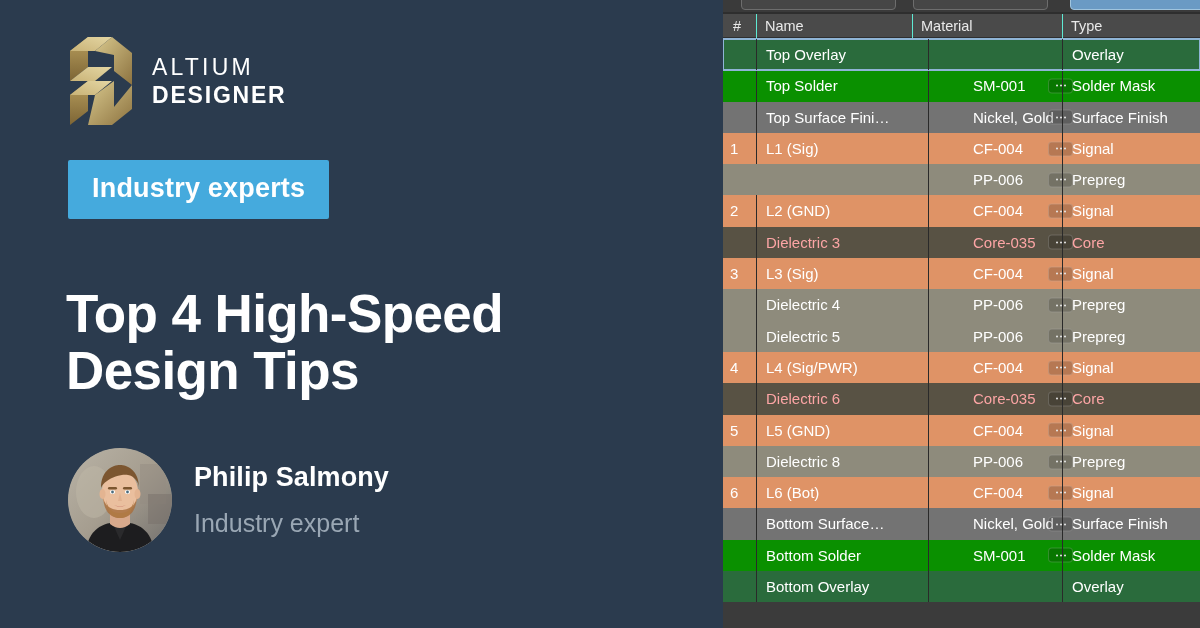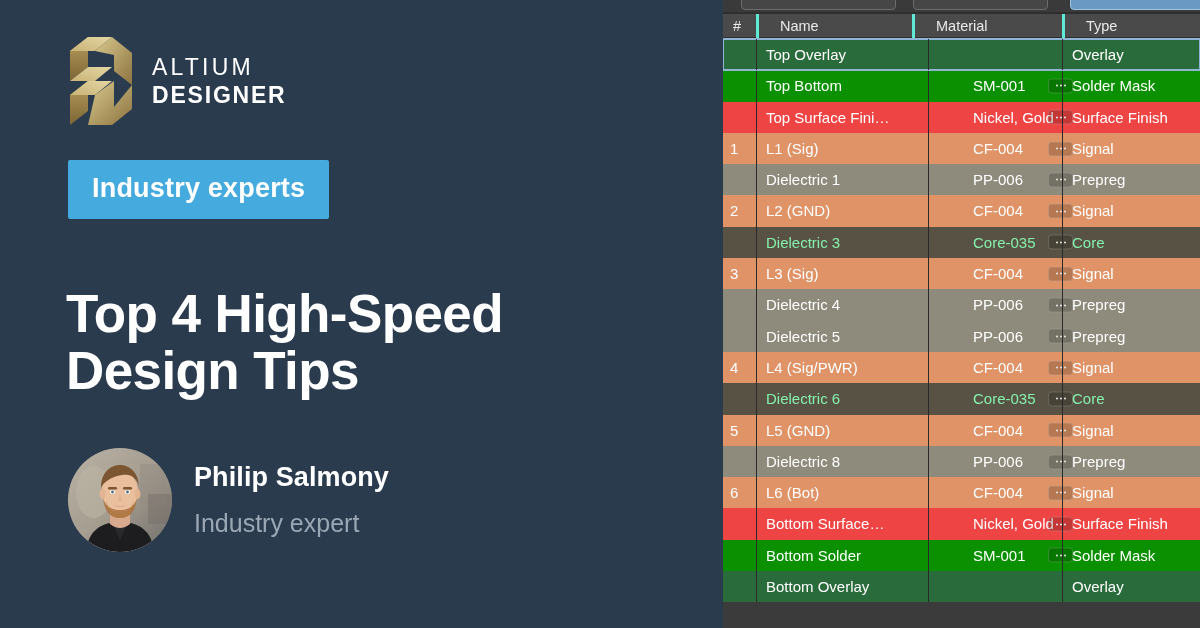--- a/index.html
+++ b/index.html
@@ -106,22 +106,22 @@
 
   
   .thead {
     position: absolute; left: 0; top: 14px; width: 477px; height: 24px;
     background: #4a4a4a;
     border-bottom: 1px solid #2f2f2f;
   }
   .th {
     position: absolute; top: 0; height: 24px;
     color: #e9e9e9; font-size: 14.5px; line-height: 24px;
-    padding-left: 21px; font-weight: 400;
-    border-left: 3px solid #5eead4;
+    padding-left: 8px; font-weight: 400;
+    border-left: 1px solid #5eead4;
   }
   .th.c0 { left: 0;   width: 33px; border-left: none; padding-left: 10px;}
   .th.c1 { left: 33px; width: 156px; }
   .th.c2 { left: 189px; width: 150px; }
   .th.c3 { left: 339px; width: 138px; }
 
   
   .tbody {
     position: absolute; left: 0; top: 39px; width: 477px; height: 575px;
   }
@@ -139,30 +139,30 @@
   .cell.name  { left: 33px; width: 156px; }
   .cell.mat   { left: 205px; width: 150px; padding-left: 44px; }
   .cell.type  { left: 339px; width: 138px; }
 
   
   .cell.name, .cell.mat, .cell.type { border-left: 1px solid #2a2a2a; }
 
   
   .r-overlay   { background: #2a6b3c; }
   .r-solder    { background: #0a9000; }
-  .r-surface   { background: #ef4444; }
+  .r-surface   { background: #737373; }
   .r-signal    { background: #df9366; }
   .r-prepreg   { background: #8e8b7c; }
   .r-core      { background: #585244; }
 
   .r-overlay .cell, .r-solder .cell { color: #ffffff; }
   .r-surface .cell { color: #ffffff; }
   .r-signal .cell  { color: #ffffff; }
   .r-prepreg .cell { color: #ffffff; }
-  .r-core .cell    { color: #86efac; }
+  .r-core .cell    { color: #fca5a5; }
 
   .trow.selected {
     outline: 2px solid #8fb4d6;
     outline-offset: -1px;
     z-index: 5;
   }
 
   
   .ell {
     position: absolute; right: 5px; top: 50%;
@@ -300,21 +300,21 @@
 
   <div class="tbody" id="rows-container">
       <div class="trow r-overlay selected">
         <div class="cell num"></div>
         <div class="cell name">Top Overlay</div>
         <div class="cell mat"></div>
         <div class="cell type">Overlay</div>
       </div>
       <div class="trow r-solder">
         <div class="cell num"></div>
-        <div class="cell name">Top Bottom</div>
+        <div class="cell name">Top Solder</div>
         <div class="cell mat">SM-001<span class="ell">
             <i></i>
             <i></i>
             <i></i>
           </span></div>
         <div class="cell type">Solder Mask</div>
       </div>
       <div class="trow r-surface">
         <div class="cell num"></div>
         <div class="cell name">Top Surface Fini…</div>
@@ -330,21 +330,20 @@
         <div class="cell name">L1 (Sig)</div>
         <div class="cell mat">CF-004<span class="ell">
             <i></i>
             <i></i>
             <i></i>
           </span></div>
         <div class="cell type">Signal</div>
       </div>
       <div class="trow r-prepreg">
         <div class="cell num"></div>
-        <div class="cell name">Dielectric 1</div>
         <div class="cell mat">PP-006<span class="ell">
             <i></i>
             <i></i>
             <i></i>
           </span></div>
         <div class="cell type">Prepreg</div>
       </div>
       <div class="trow r-signal">
         <div class="cell num">2</div>
         <div class="cell name">L2 (GND)</div>

